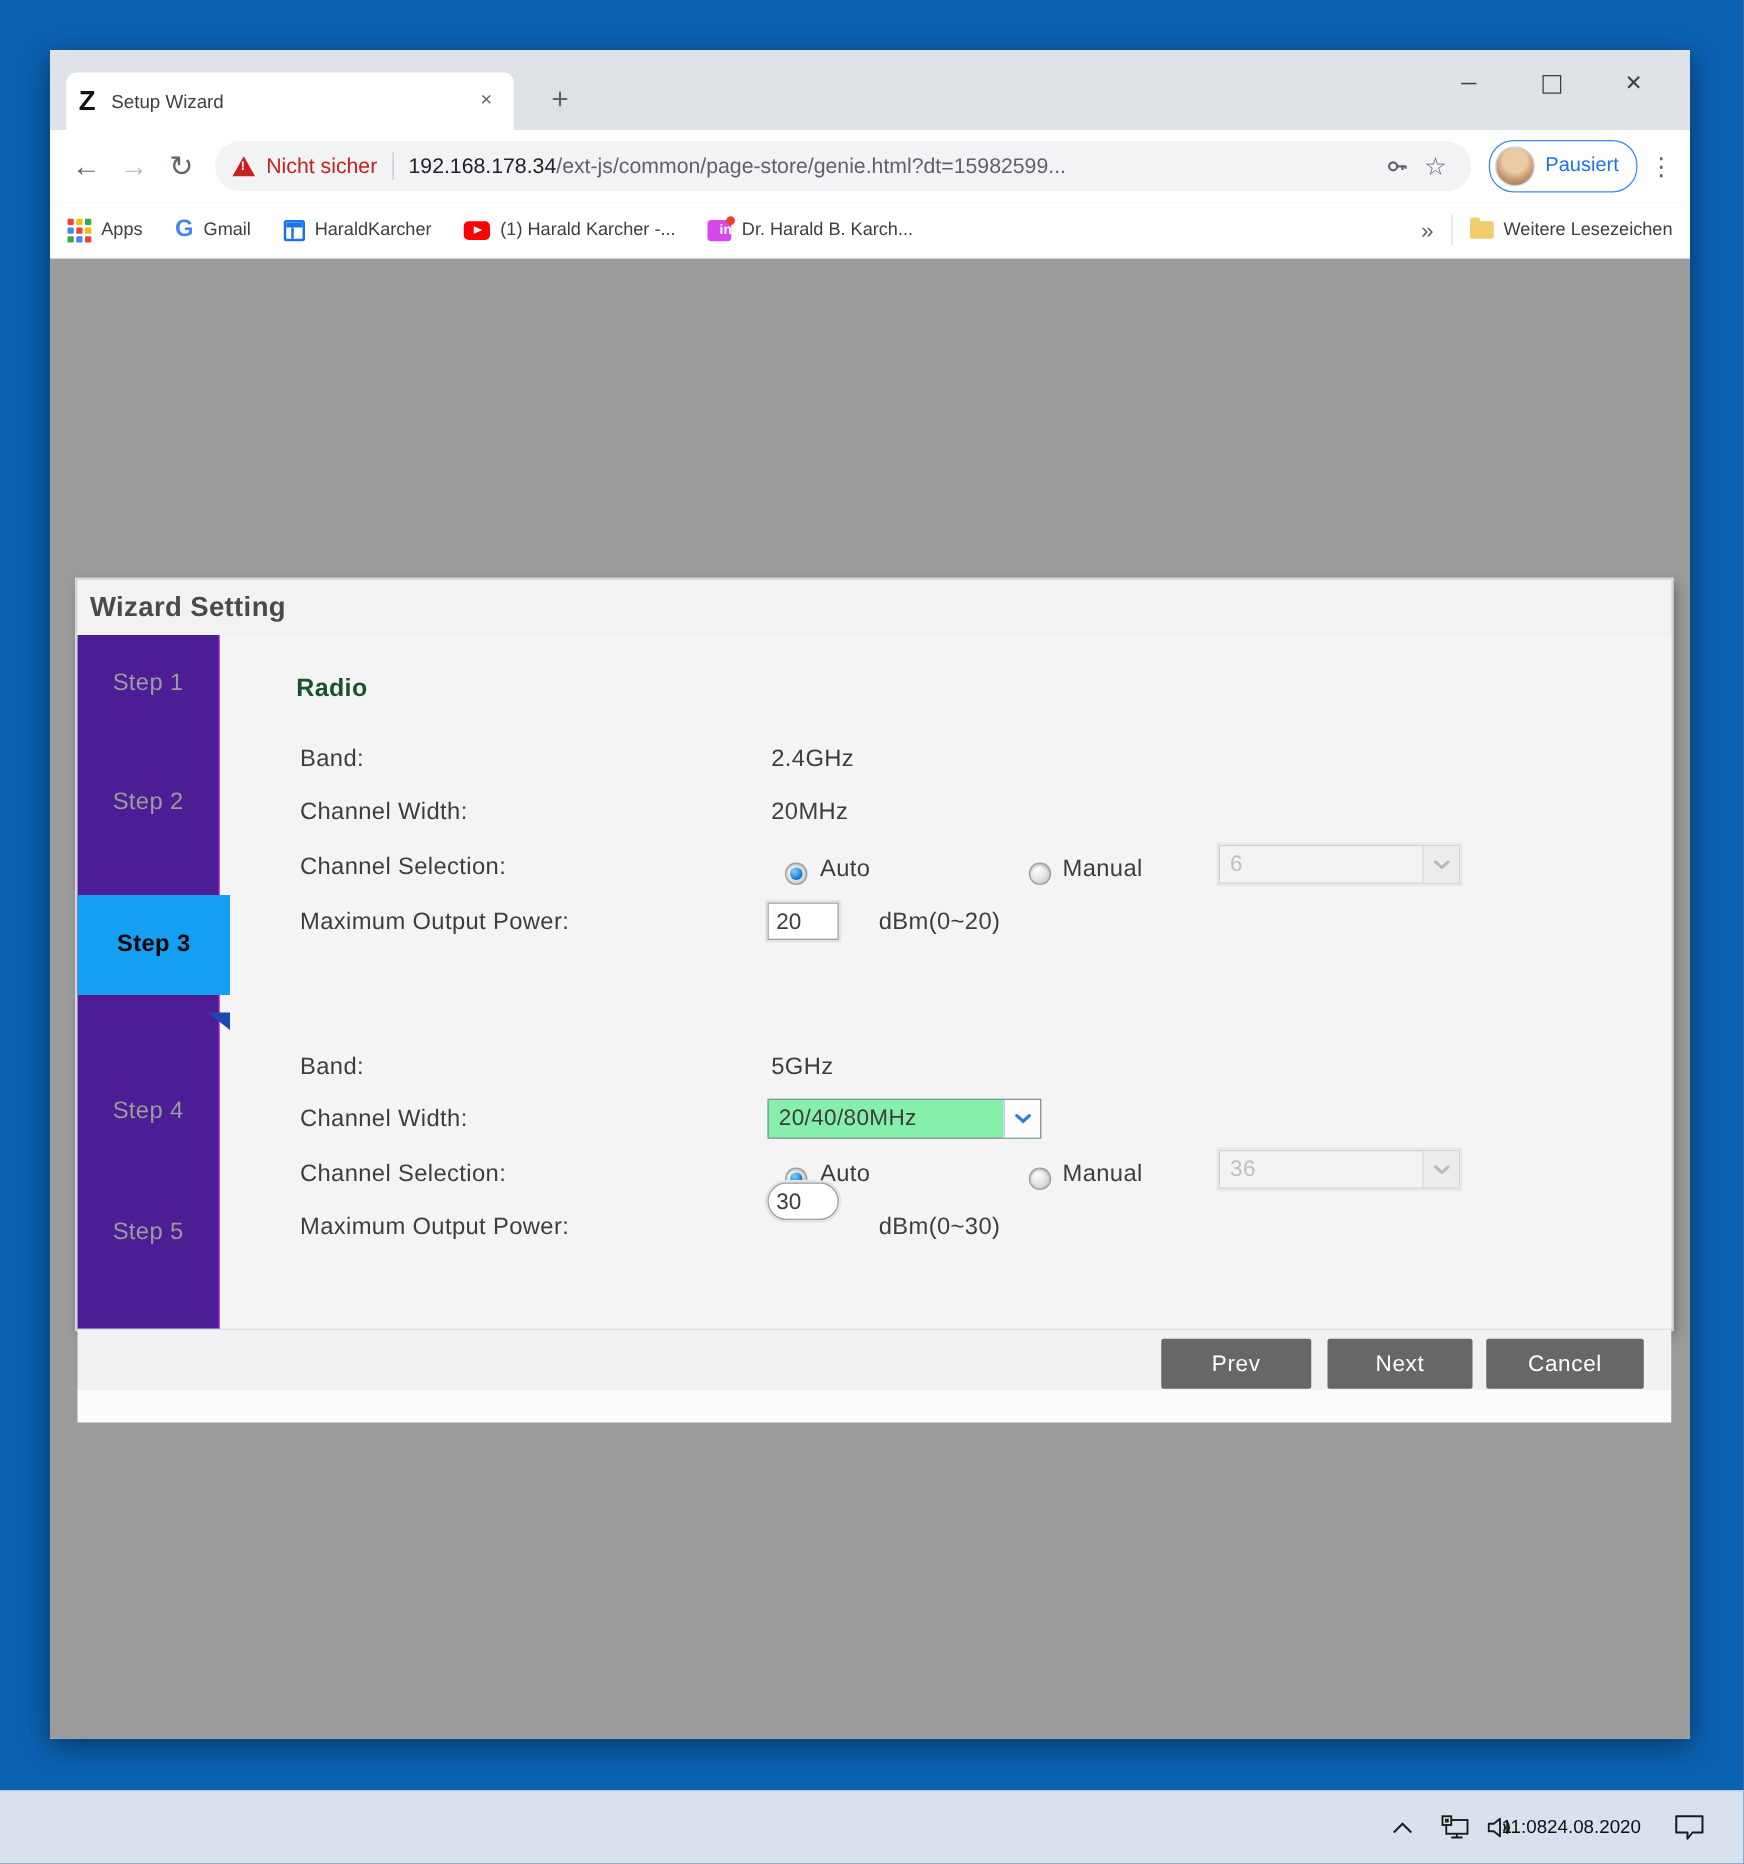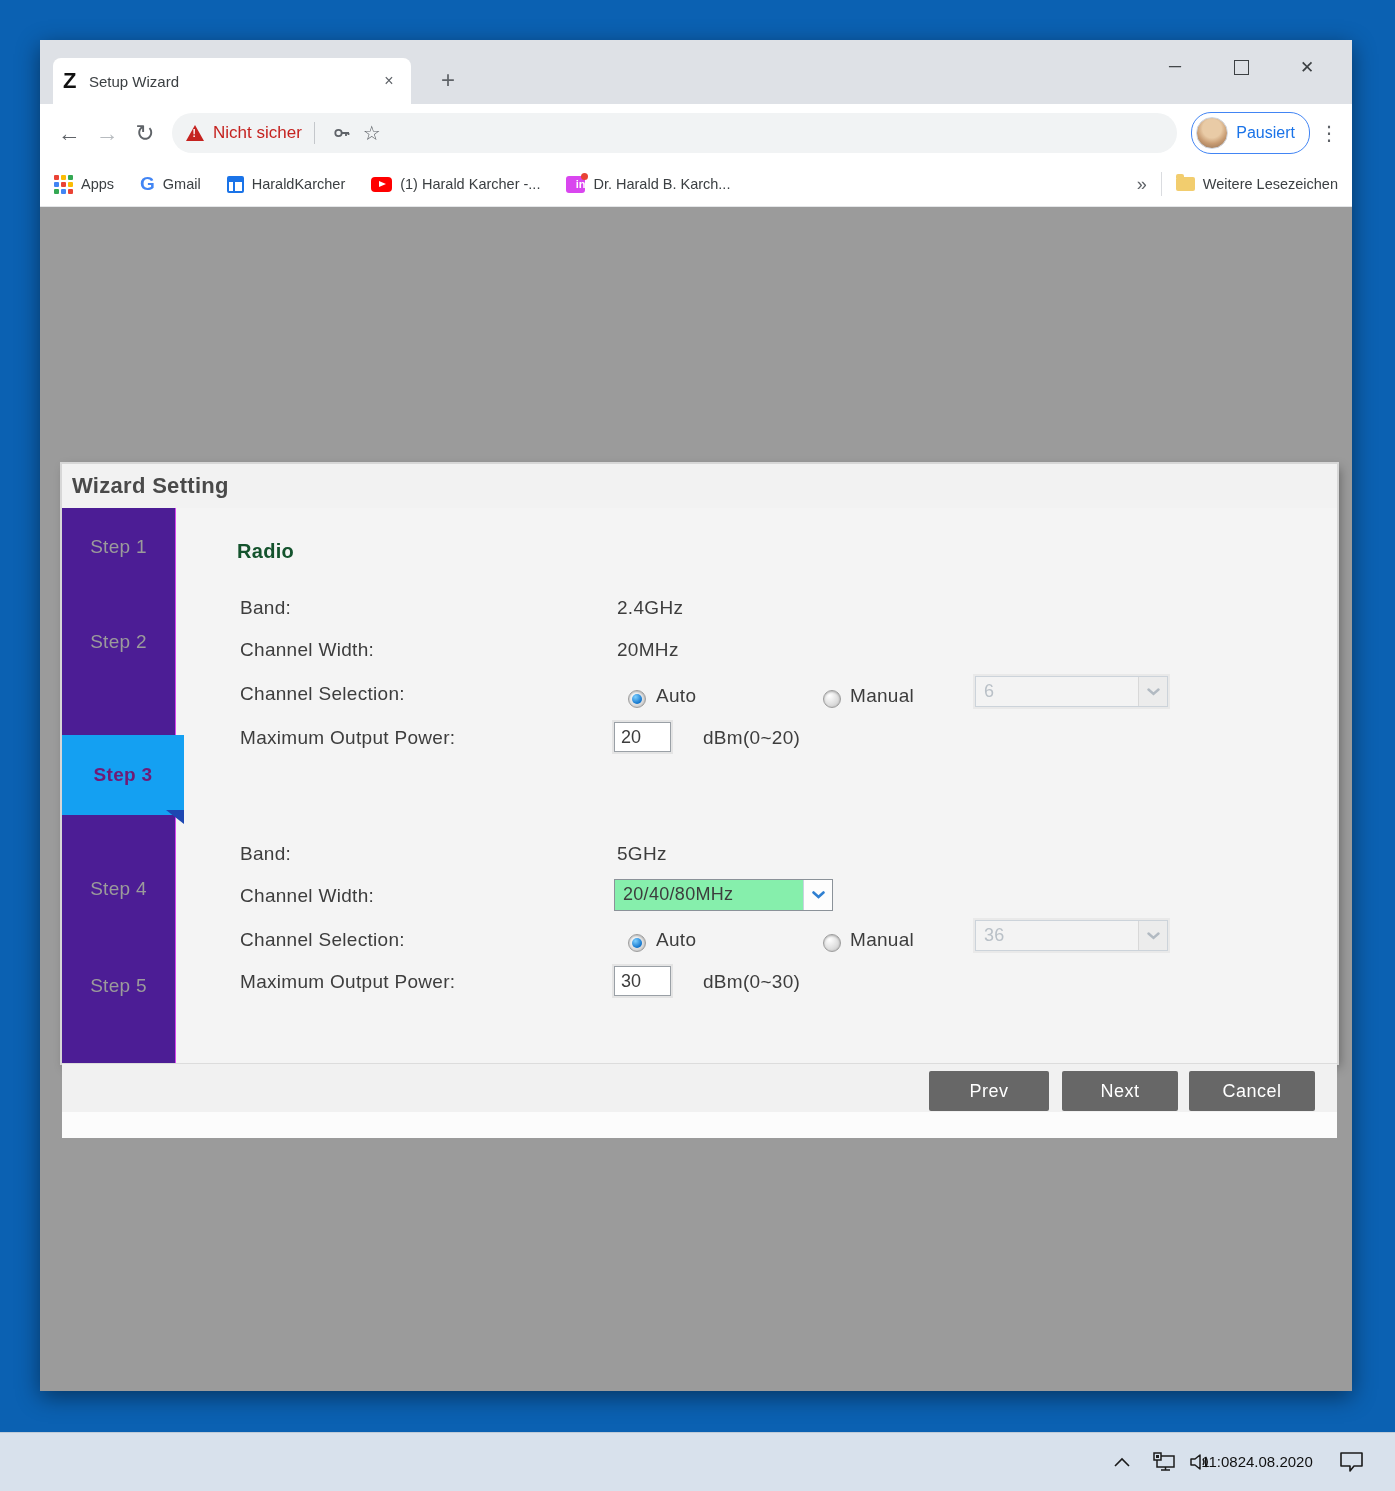--- a/index.html
+++ b/index.html
@@ -65,21 +65,21 @@
   .folder-ico{width:19px;height:14px;background:#f2cd6e;border-radius:2px;position:relative;}
   .folder-ico::before{content:"";position:absolute;left:0;top:-3px;width:8px;height:4px;background:#f2cd6e;border-radius:2px 2px 0 0;}
   
   .viewport{position:absolute;left:0;top:167px;width:1312px;height:1184px;background:#9b9b9b;overflow:hidden;}
   .panel{position:absolute;left:22px;top:257px;width:1275px;height:599px;background:#f2f2f2;box-shadow:0 0 0 2px #d7d7d7,3px 4px 10px rgba(0,0,0,.35);}
   .panel-header{position:absolute;left:0;top:0;right:0;height:44px;}
   .panel-title{position:absolute;left:10px;top:9px;font-size:22px;font-weight:bold;color:#4a4a4a;letter-spacing:.3px;}
   .panel-body{position:absolute;left:0;top:44px;right:0;height:555px;background:#f4f4f4;}
   .sidebar{position:absolute;left:0;top:0;width:113px;height:100%;background:#4c1d95;border-right:1px solid #d946ef;}
   .step{position:absolute;left:0;width:113px;text-align:center;font-size:19px;color:#9b9b9b;cursor:pointer;letter-spacing:.3px;}
-  .step-active{position:absolute;left:0;top:227px;width:122px;height:80px;background:#14a0f2;color:#701a75;font-weight:bold;font-size:19px;text-align:center;line-height:80px;cursor:pointer;letter-spacing:.3px;z-index:2;}
+  .step-active{position:absolute;left:0;top:208px;width:122px;height:80px;background:#14a0f2;color:#000000;font-weight:bold;font-size:19px;text-align:center;line-height:80px;cursor:pointer;letter-spacing:.3px;z-index:2;}
   .step-fold{position:absolute;left:104px;top:302px;width:0;height:0;border-top:14px solid #1d47b2;border-left:18px solid transparent;z-index:2;}
   .flabel{position:absolute;font-size:19px;color:#3d3d3d;letter-spacing:.3px;white-space:nowrap;}
   .fvalue{position:absolute;font-size:19px;color:#3d3d3d;letter-spacing:.3px;white-space:nowrap;}
   .section-title{position:absolute;left:175px;top:32px;font-size:20px;font-weight:bold;color:#14532d;letter-spacing:.3px;}
   .radio{position:absolute;width:16px;height:16px;border-radius:50%;border:1px solid #9d9d9d;background:radial-gradient(circle at 35% 30%,#ffffff,#dcdcdc 62%,#b7b7b7);box-shadow:inset 0 1px 2px rgba(0,0,0,.25);cursor:pointer;}
   .radio.checked::after{content:"";position:absolute;left:3px;top:3px;width:10px;height:10px;border-radius:50%;background:radial-gradient(circle at 35% 30%,#7fd0ff,#0b6fc9 75%);}
   .txt{position:absolute;width:57px;height:30px;border:1px solid #9aa0a6;background:#fff;box-sizing:border-box;font-family:inherit;font-size:18px;color:#3d3d3d;padding:0 6px;box-shadow:0 0 0 2px #e4e4e4;}
   .select{position:absolute;display:flex;border:1px solid #8b9299;background:#86efac;box-sizing:border-box;cursor:pointer;}
   .sel-text{flex:1;font-size:18px;color:#3d3d3d;padding:4px 8px;white-space:nowrap;overflow:hidden;letter-spacing:.3px;}
   .sel-btn{width:28px;display:flex;align-items:center;justify-content:center;border-left:1px solid #c6d3de;background:#fdfdfd;}
@@ -115,20 +115,21 @@
   </div>
 
   <div class="toolbar">
     <div class="nav-ico">←</div>
     <div class="nav-ico nav-fwd">→</div>
     <div class="nav-ico">↻</div>
     <div class="addressbar">
       <span class="warn-tri"></span>
       <span class="sec-label" style="color:#c5221f">Nicht sicher</span>
       <span class="url-sep"></span>
+      <span class="url"><span>192.168.178.34</span><span class="path">/ext-js/common/page-store/genie.html?dt=15982599...</span></span>
       <span class="ab-ico">
         <svg width="20" height="20" viewBox="0 0 20 20">
             <circle cx="6.5" cy="10" r="3.2" fill="none" stroke="#5f6368" stroke-width="1.8"></circle>
             <path d="M9.7 10 H17 M14 10 v3 M16.5 10 v2" stroke="#5f6368" stroke-width="1.8" fill="none"></path>
           </svg>
       </span>
       <span class="ab-ico" style="font-size:20px">☆</span>
     </div>
     <div class="profile-pill">
       <span class="avatar"></span>
@@ -240,21 +241,21 @@
         <div class="select disabled" style="left:913px;top:412px;width:193px;height:31px">
           <span class="sel-text">36</span>
           <span class="sel-btn">
             <svg width="13" height="8" viewBox="0 0 13 8">
                 <path d="M1.5 1.5 L6.5 6 L11.5 1.5" fill="none" stroke="#b2bac2" stroke-width="2.4" stroke-linecap="round"></path>
               </svg>
           </span>
         </div>
 
         <div class="flabel" style="left:178px;top:463px">Maximum Output Power:</div>
-        <input class="txt" style="left: 552px; top: 458px;" value="30">
+        <input class="txt" style="left: 552px; top: 438px; border-radius: 15px;" value="30">
         <div class="fvalue" style="left:641px;top:463px">dBm(0~30)</div>
       </div>
 
       <div class="panel-footer">
         <div class="btn btn-prev">Prev</div>
         <div class="btn btn-next">Next</div>
         <div class="btn btn-cancel">Cancel</div>
       </div>
     </div>
   </div>

